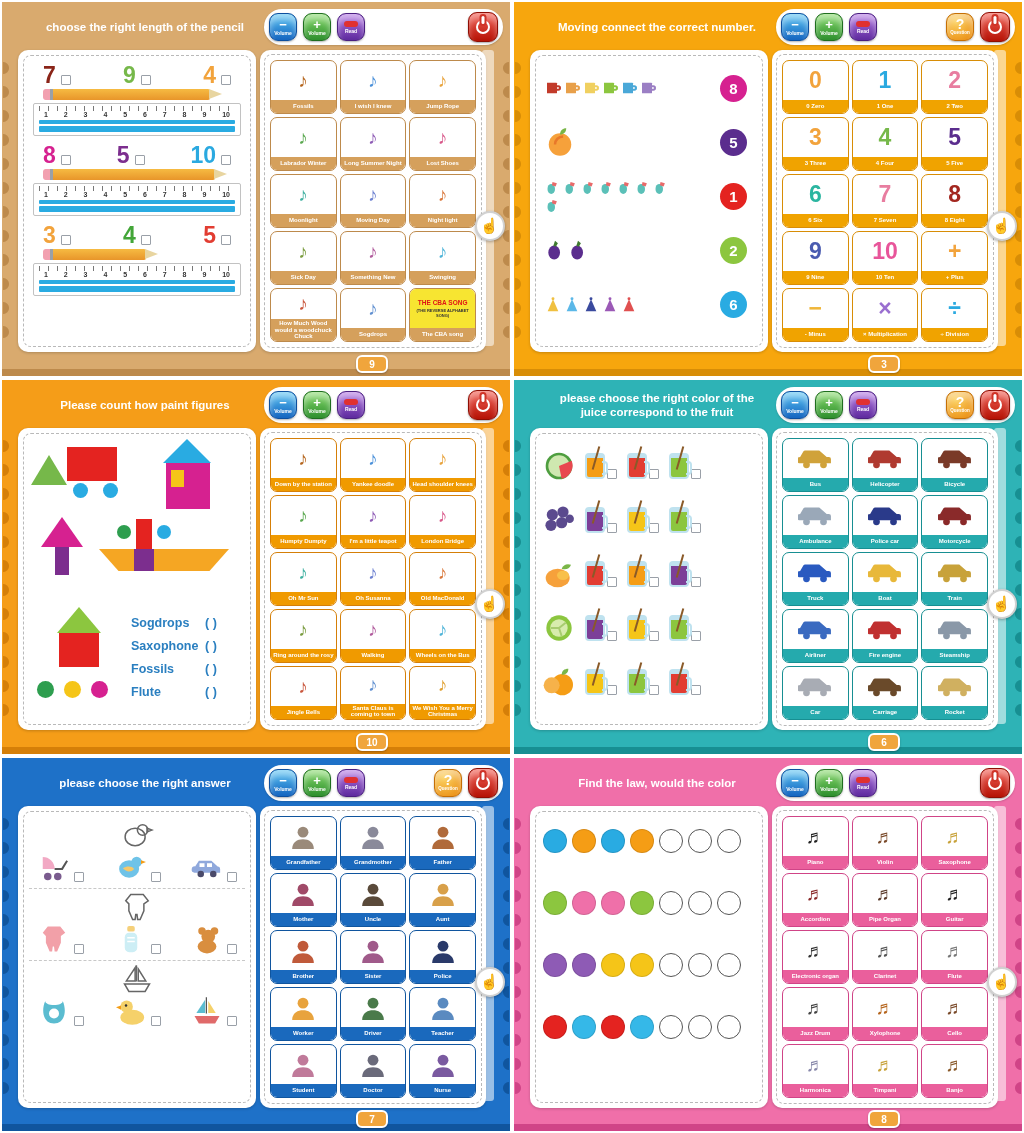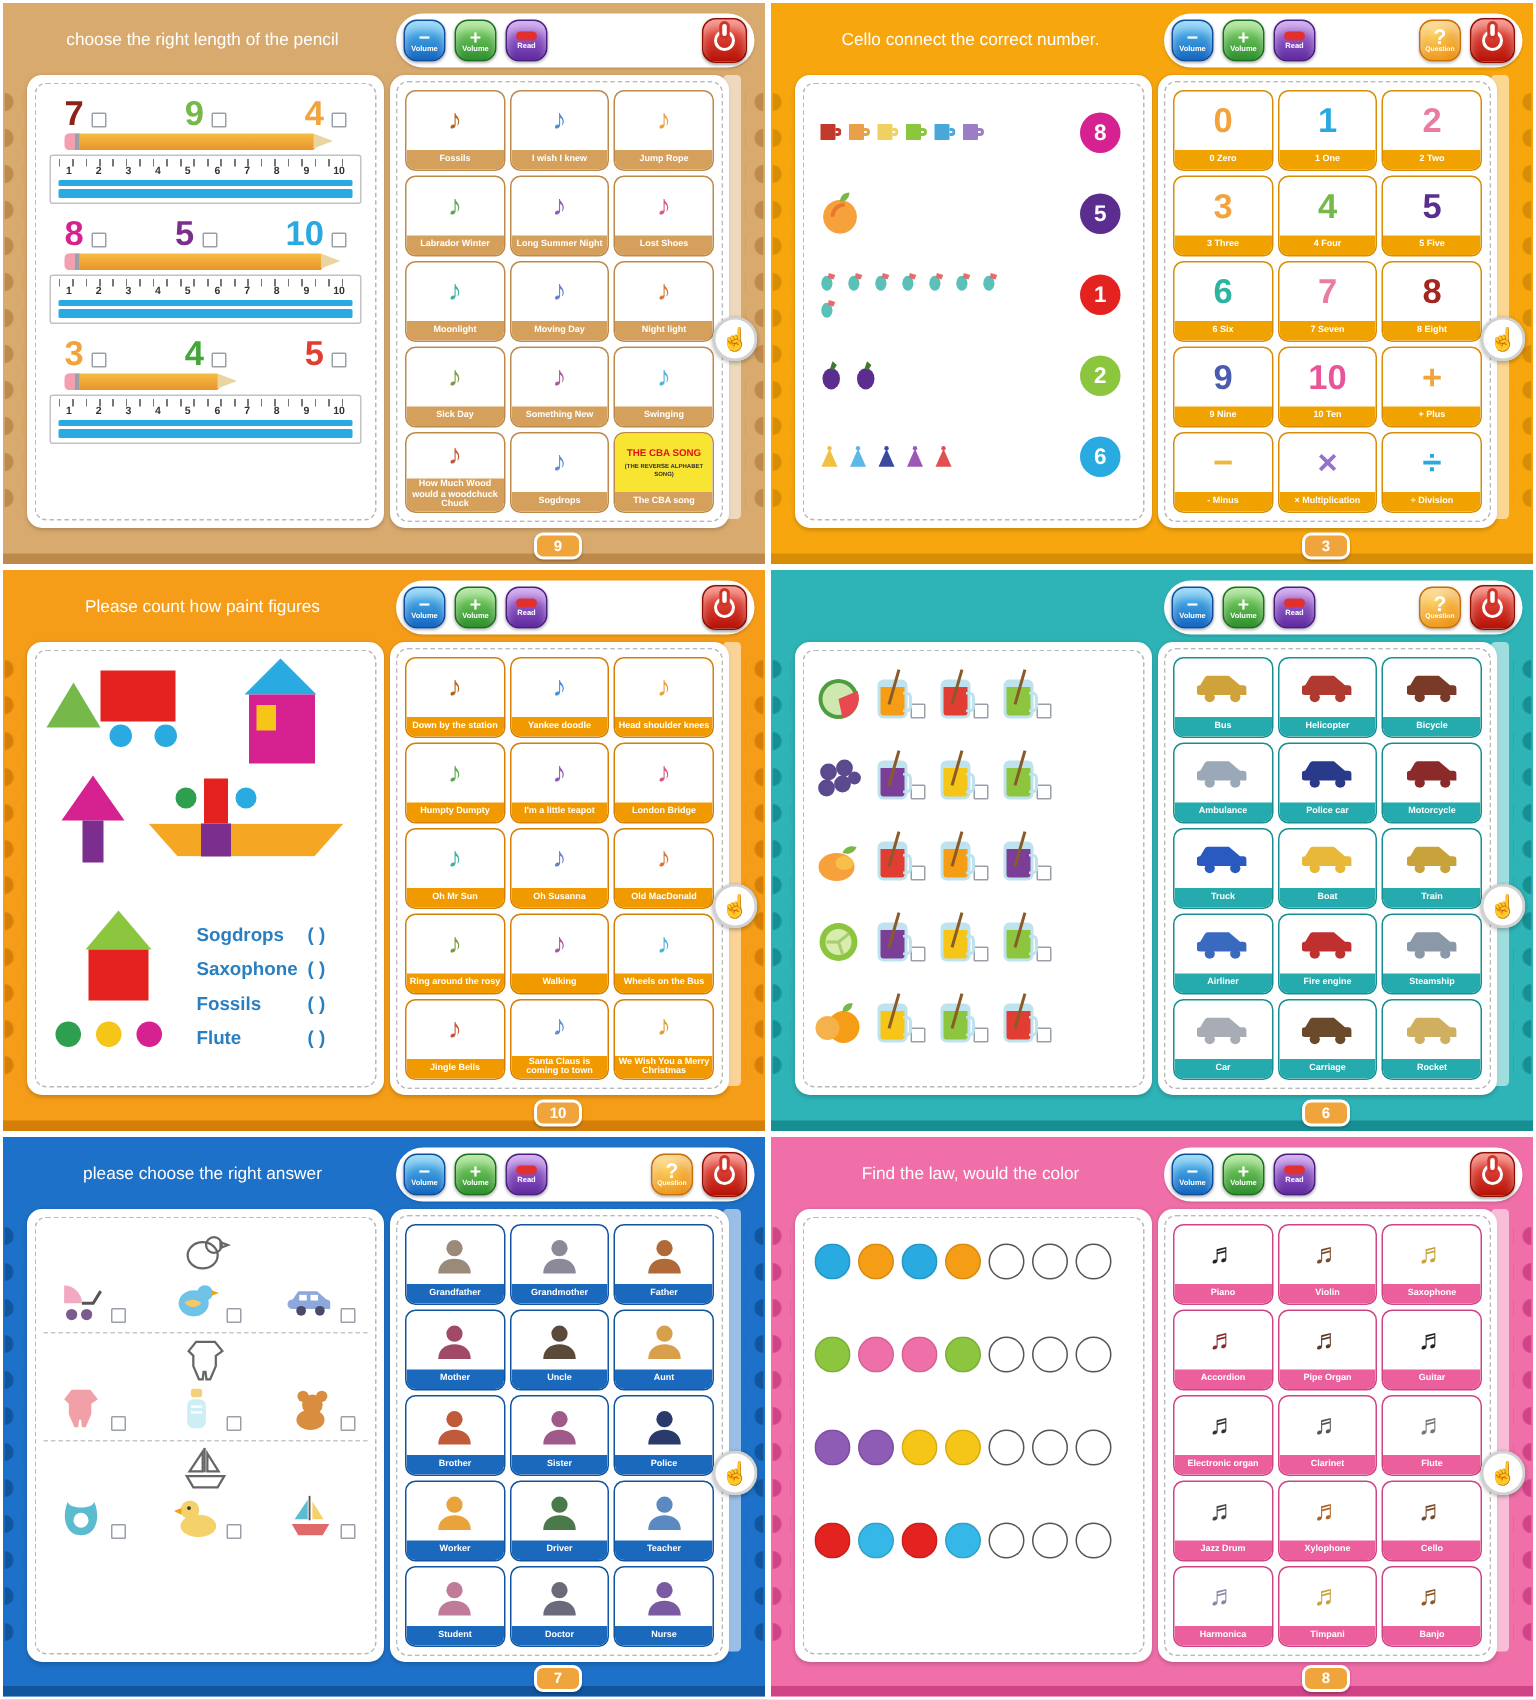--- a/index.html
+++ b/index.html
@@ -5,23 +5,23 @@
   * { box-sizing: border-box; margin: 0; padding: 0; }
   html,body { background:#fff; }
   body { font-family:"Liberation Sans", sans-serif; }
   #app{
     width:1024px; height:1133px; display:grid;
     grid-template-columns:512px 512px; grid-template-rows:378px 378px 377px;
     gap:0; background:#fff;
   }
   .panel{ position:relative; overflow:hidden; border:2px solid #fff; background:var(--frame); }
   .panel-title{
-    position:absolute; left:10px; top:4px; width:246px; height:42px;
+    position:absolute; left:20px; top:4px; width:246px; height:42px;
     display:flex; align-items:center; justify-content:center; text-align:center;
-    color:#fff; font-weight:normal; font-size:11.5px; line-height:1.25; padding:0 14px;
+    color:#fff; font-weight:bold; font-size:11.5px; line-height:1.25; padding:0 14px;
   }
   .pill{
     position:absolute; left:262px; right:7px; top:7px; height:36px; background:#fff;
     border-radius:18px; display:flex; align-items:center; gap:6px; padding:0 5px;
     box-shadow:0 1px 2px rgba(0,0,0,.15);
   }
   .ctl{ width:28px; height:28px; border-radius:9px; display:flex; flex-direction:column;
     align-items:center; justify-content:center; cursor:pointer; color:#fff; flex:0 0 auto;
     box-shadow:inset 0 6px 6px rgba(255,255,255,.45), 0 1px 2px rgba(0,0,0,.3); }
   .ctl .sign{ font-size:13px; font-weight:bold; line-height:11px; }
@@ -486,21 +486,21 @@
       <div class="edge edge-left"></div>
       <div class="edge edge-right"></div>
       <div class="side-strip"></div>
       <div class="hand-btn">
         <span>☝</span>
       </div>
       <div class="bottom-bar"></div>
       <div class="page-badge">9</div>
     </section>
     <section class="panel" style="--frame: #f7a60d; --dark: #d88d06; --label: #f0a300;">
-      <div class="panel-title">Cello connect the correct number.</div>
+      <div class="panel-title">Moving connect the correct number.</div>
       <div class="pill">
         <div class="ctl btn-volminus">
           <div class="sign">−</div>
           <div class="lbl">Volume</div>
         </div>
         <div class="ctl btn-volplus">
           <div class="sign">+</div>
           <div class="lbl">Volume</div>
         </div>
         <div class="ctl btn-read">
@@ -880,20 +880,21 @@
       <div class="edge edge-left"></div>
       <div class="edge edge-right"></div>
       <div class="side-strip"></div>
       <div class="hand-btn">
         <span>☝</span>
       </div>
       <div class="bottom-bar"></div>
       <div class="page-badge">10</div>
     </section>
     <section class="panel" style="--frame: #2eb3b6; --dark: #178f92; --label: #25aaad;">
+      <div class="panel-title">please choose the right color of the juice correspond to the fruit</div>
       <div class="pill">
         <div class="ctl btn-volminus">
           <div class="sign">−</div>
           <div class="lbl">Volume</div>
         </div>
         <div class="ctl btn-volplus">
           <div class="sign">+</div>
           <div class="lbl">Volume</div>
         </div>
         <div class="ctl btn-read">

